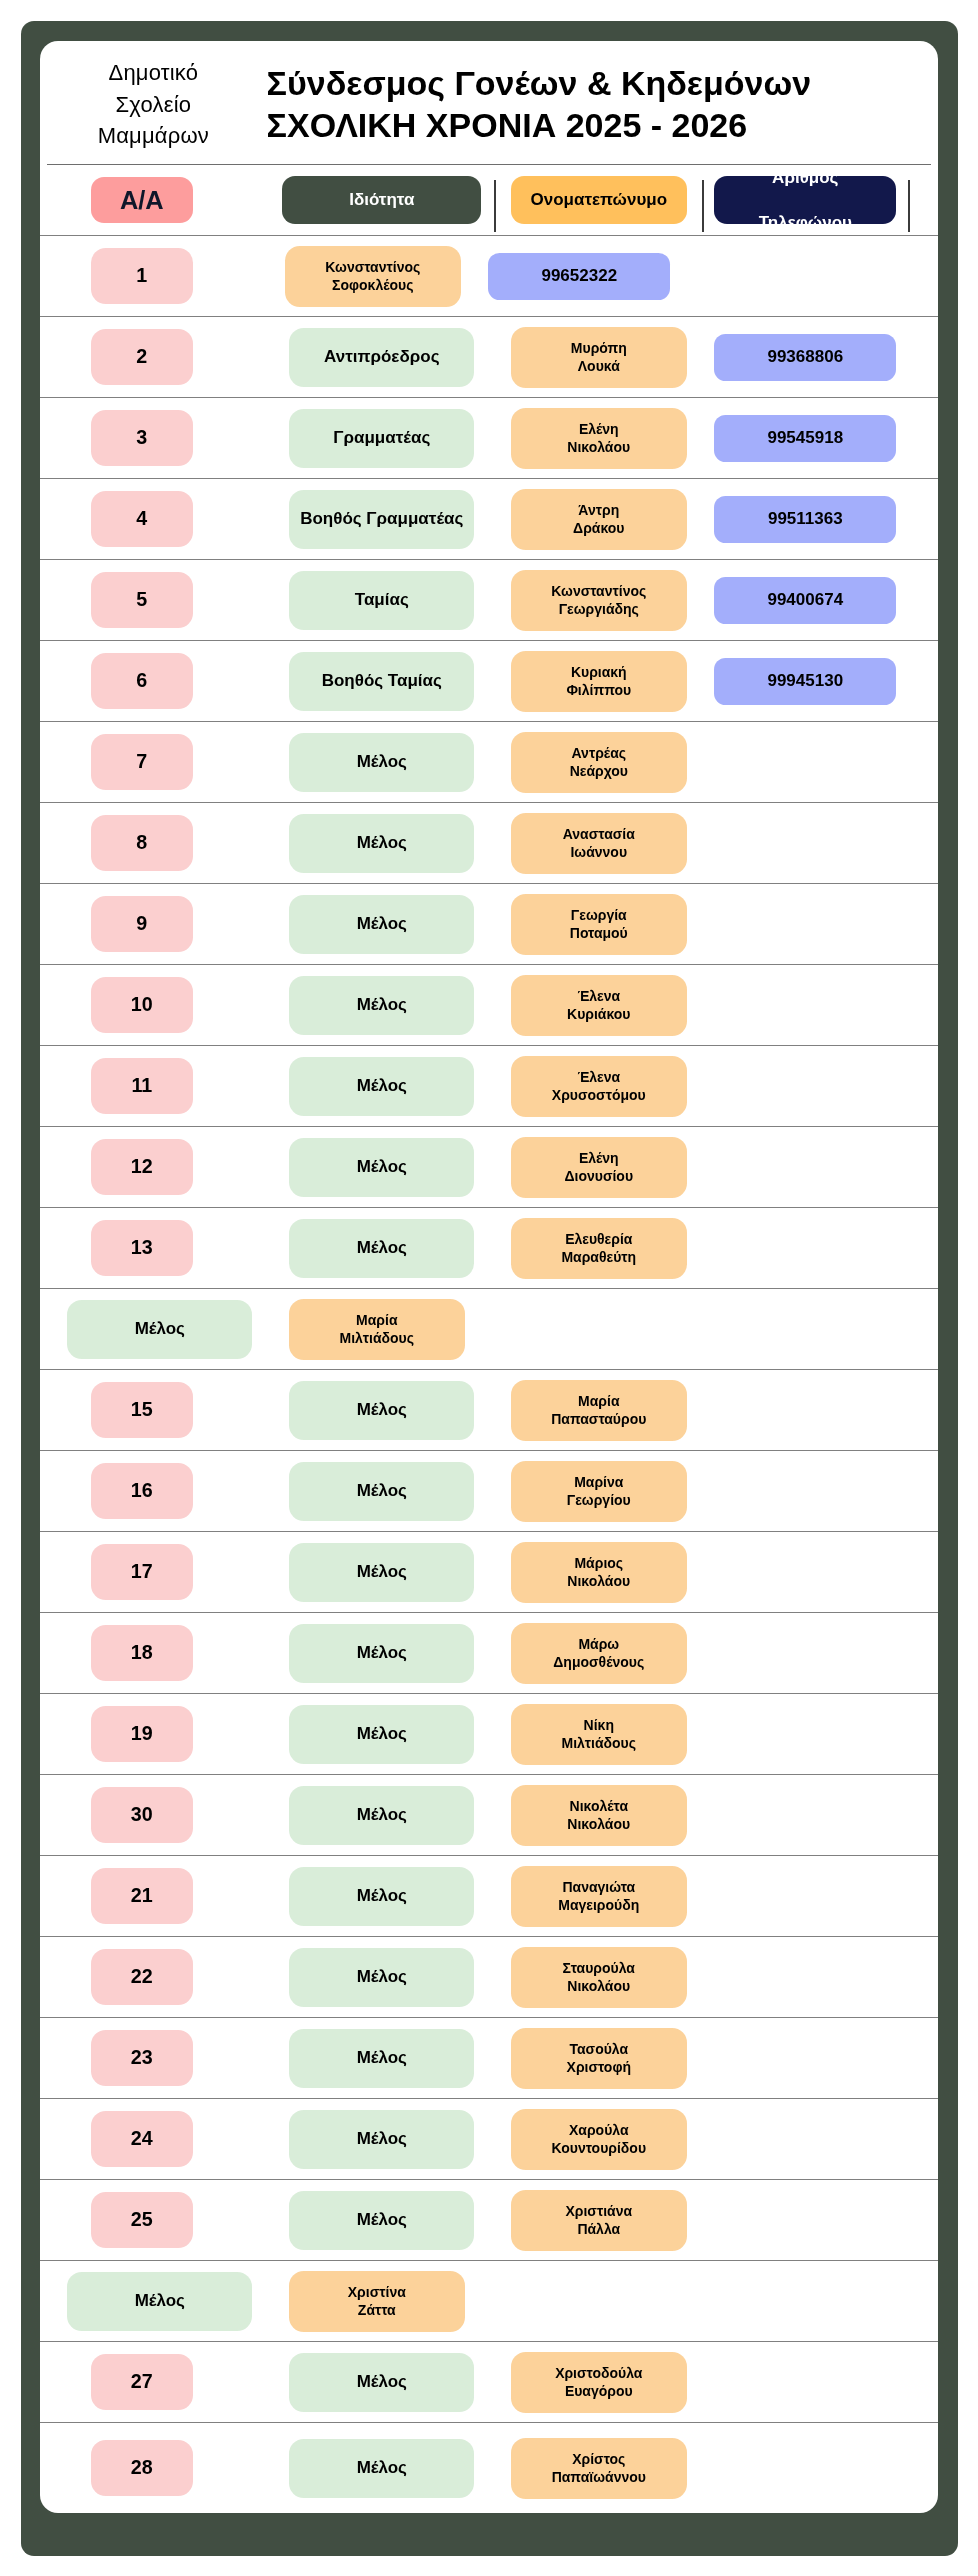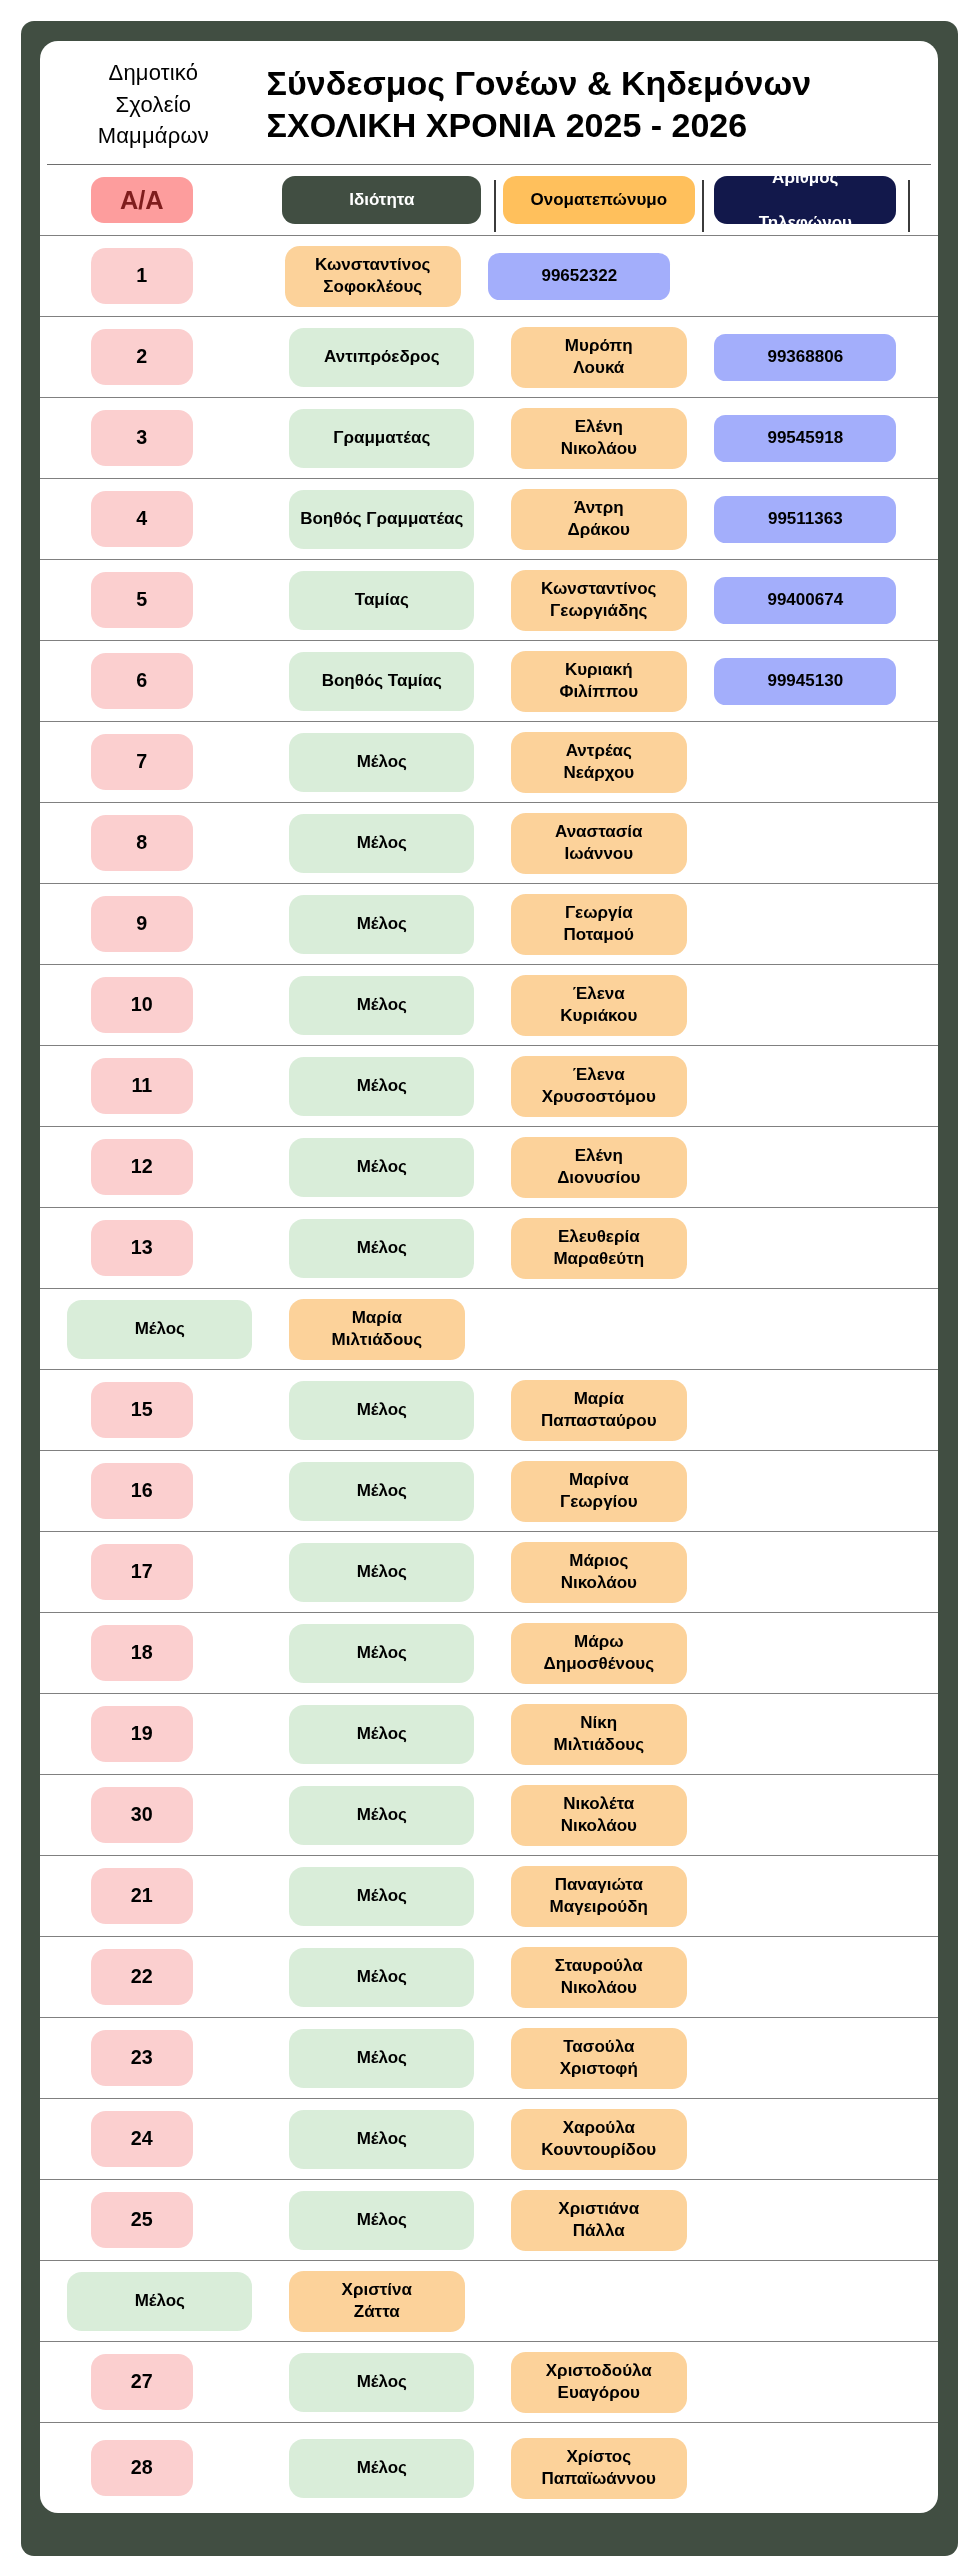--- a/index.html
+++ b/index.html
@@ -115,36 +115,36 @@
     align-items: center;
     justify-content: center;
     text-align: center;
     font-weight: 700;
     line-height: 1.2;
   }
 
   .pill-aa {
     width: 102px; height: 46px;
     background: #fd9d9d;
-    color: #7f1d1d;
+    color: #0f172a;
     font-size: 25.4px;
     font-weight: 700;
     border-radius: 13px;
   }
 
   .pill-role-head {
     width: 199px; height: 48px;
     background: #414e42;
     color: #ffffff;
     font-size: 17px;
     border-radius: 13px;
   }
 
   .pill-name-head {
-    width: 192px; height: 48px;
+    width: 176px; height: 48px;
     background: #ffc05c;
     color: #000000;
     font-size: 17px;
     border-radius: 13px;
   }
 
   .pill-tel-head {
     width: 182px; height: 48px;
     background: #12184b;
     color: #ffffff;
@@ -187,21 +187,21 @@
     font-size: 17px;
     font-weight: 700;
     border-radius: 14.8px;
     padding: 4.9px 6.6px;
   }
 
   .pill-name-cell {
     width: 176px; min-height: 61px;
     background: #fcd29a;
     color: #000000;
-    font-size: 17px;
+    font-size: 14px;
     font-weight: 700;
     border-radius: 14.8px;
     flex-direction: column;
     padding: 6.6px 4.9px;
     line-height: 1.3;
   }
 
   .pill-tel-cell {
     width: 182px; height: 47px;
     background: #a3aefb;

